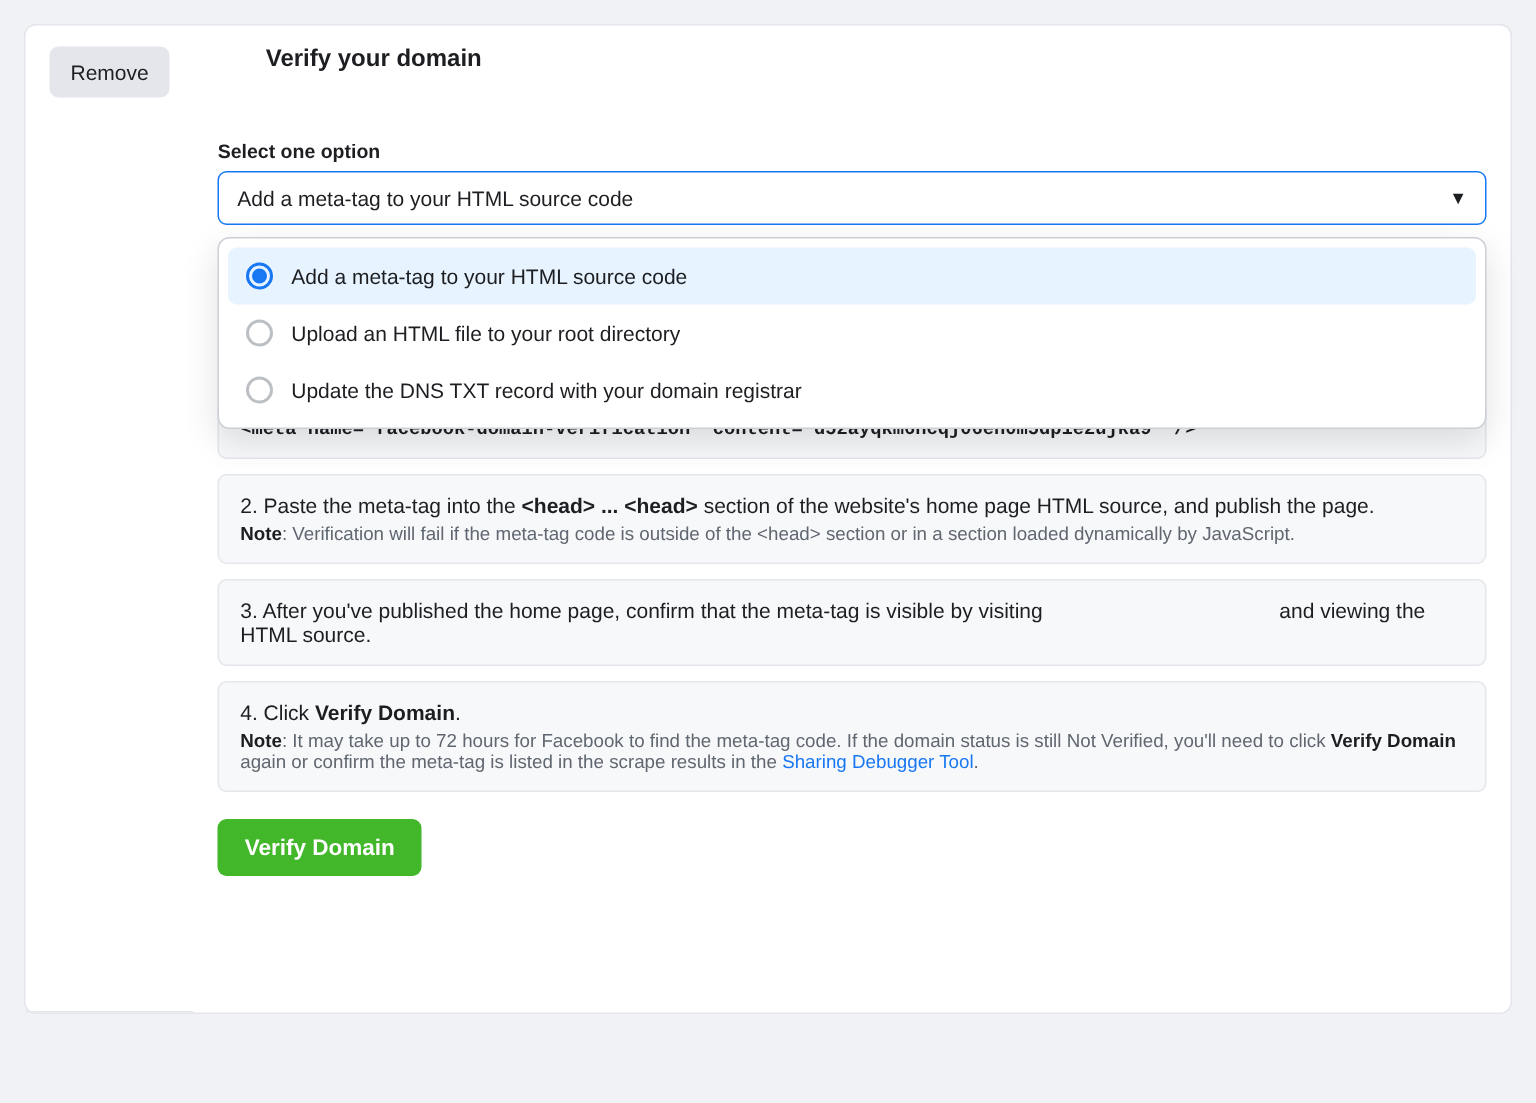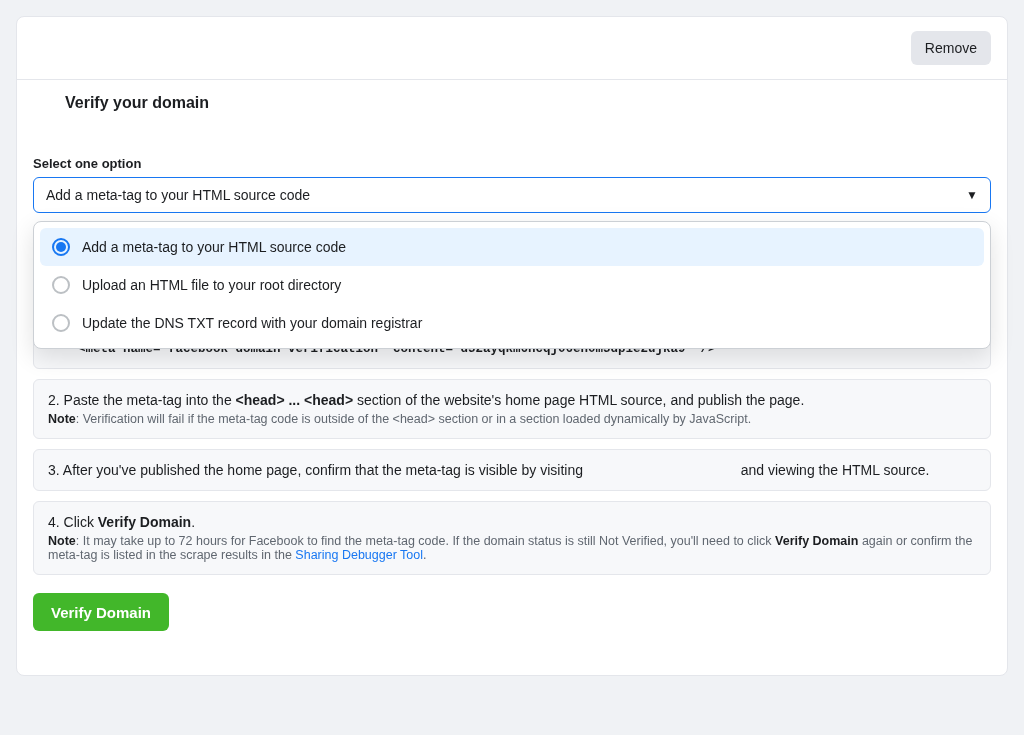--- a/index.html
+++ b/index.html
@@ -76,21 +76,21 @@
       border-radius: 6px;
       background: #e7f3ff;
     }
     .main {
       flex: 1;
       background: #fff;
       border-radius: 8px;
       border: 1px solid #e4e6eb;
       min-height: 660px;
       display: flex;
-      flex-direction: column;
+      flex-direction: row;
     }
     .main-header {
       display: flex;
       justify-content: flex-end;
       padding: 14px 16px;
       border-bottom: 1px solid #e4e6eb;
     }
     .remove-btn {
       background: #e4e6eb;
       border: none;
@@ -198,21 +198,20 @@
       margin-bottom: 10px;
       font-size: 14px;
       color: #1c1e21;
     }
     .meta-code {
       font-family: "Courier New", monospace;
       font-weight: 700;
       font-size: 12.5px;
       color: #1c1e21;
       word-break: break-all;
-      margin-left: 30px;
     }
     .step .note {
       font-size: 12.5px;
       color: #606770;
       margin-top: 4px;
     }
     .step .note .b { font-weight: 700; color:#1c1e21;}
     .link { color: #1877f2; text-decoration: none; cursor: pointer; }
     .verify-btn {
       background: #42b72a;

